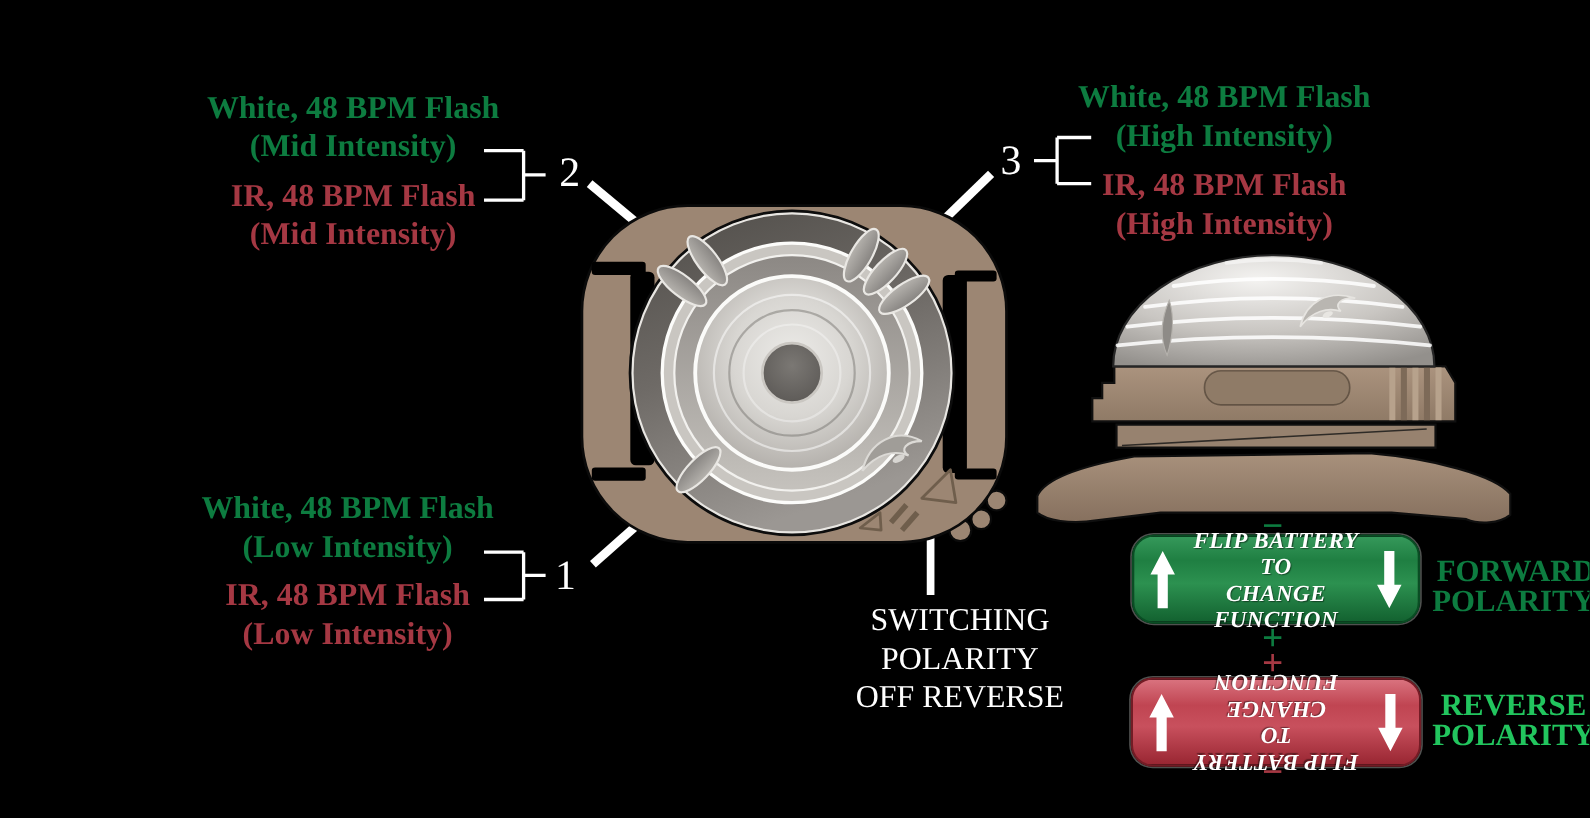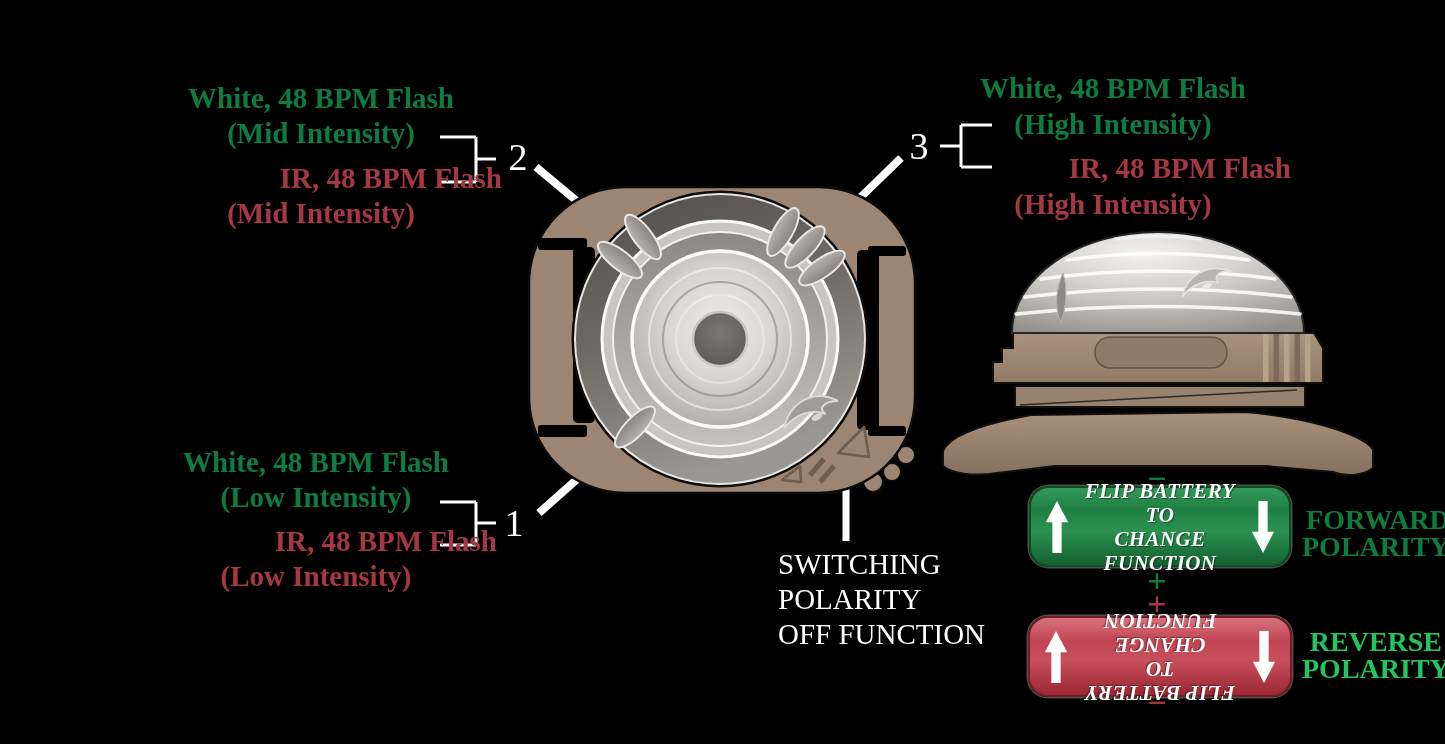--- a/index.html
+++ b/index.html
@@ -3,27 +3,27 @@
 <meta charset="utf-8">
 <style>
   html,body{margin:0;padding:0;background:#000;}
   .stage{position:relative;width:1445px;height:744px;background:#000;overflow:hidden;
          font-family:Liberation Serif, serif;margin-left:30px;}
   .abs{position:absolute;}
   
   .lbl-group{position:absolute;text-align:center;font-weight:bold;font-size:29px;line-height:35px;}
   .lbl-group .green{color:#0d7c40;}
   .lbl-group .red{color:#a53843;}
-  .lbl-group .pair2{margin-top:10px;text-align:right;}
+  .lbl-group .pair2{margin-top:10px;}
   #grp-pos3{line-height:36px;}
   #grp-pos3 .pair2{margin-top:8px;}
   
   .callout-num{position:absolute;width:44px;text-align:center;color:#fff;font-size:38px;line-height:40px;font-weight:400;}
   
-  .switching{position:absolute;left:748px;top:547px;color:#fff;font-size:29px;line-height:35px;font-weight:400;}
+  .switching{position:absolute;left:748px;top:547px;color:#fff;font-size:29px;line-height:35px;font-weight:400;text-align:center;}
   
   .pill{position:absolute;border-radius:20px;border:2px solid #0a4d24;box-sizing:border-box;
         box-shadow:0 0 0 1.5px rgba(225,232,225,.35);display:flex;align-items:center;}
   .pill-inner{flex:1;display:flex;align-items:center;justify-content:space-between;padding:0 13px;}
   .pill-green{background:linear-gradient(180deg,#35985a 0%,#1f7f42 28%,#2c9150 55%,#136230 100%);}
   .pill-red{background:linear-gradient(180deg,#d9727e 0%,#c04552 30%,#c8505d 55%,#992632 100%);border-color:#731c25;}
   .pill .txt{flex:1;text-align:center;color:#fff;font-weight:bold;font-style:italic;
              font-size:21px;line-height:24px;letter-spacing:.4px;text-shadow:1px 1px 1px rgba(0,0,0,.45);}
   .flip{transform:rotate(180deg);}
   .pill-arrow{flex:0 0 auto;}
@@ -203,21 +203,21 @@
     <div class="green">White, 48 BPM Flash</div>
     <div class="green">(Low Intensity)</div>
     <div class="red pair2" style="margin-top:9px;">IR, 48 BPM Flash</div>
     <div class="red">(Low Intensity)</div>
   </div>
   <div class="callout-num" style="left:462px;top:503px;">1</div>
 
   <div class="switching">
     <div>SWITCHING</div>
     <div>POLARITY</div>
-    <div>OFF FUNCTION</div>
+    <div>OFF REVERSE</div>
   </div>
 
   <div class="sign green" style="top:462px;">−</div>
 
   <div class="pill pill-green" style="left:999px;top:486px;width:262px;height:81px;">
     <div class="pill-inner">
       <svg class="pill-arrow" width="26" height="56" viewBox="0 0 28 58">
         <path d="M14 1 L26 24 H19 V57 H9 V24 H2 Z" fill="#ffffff"></path>
       </svg>
       <div class="txt">

